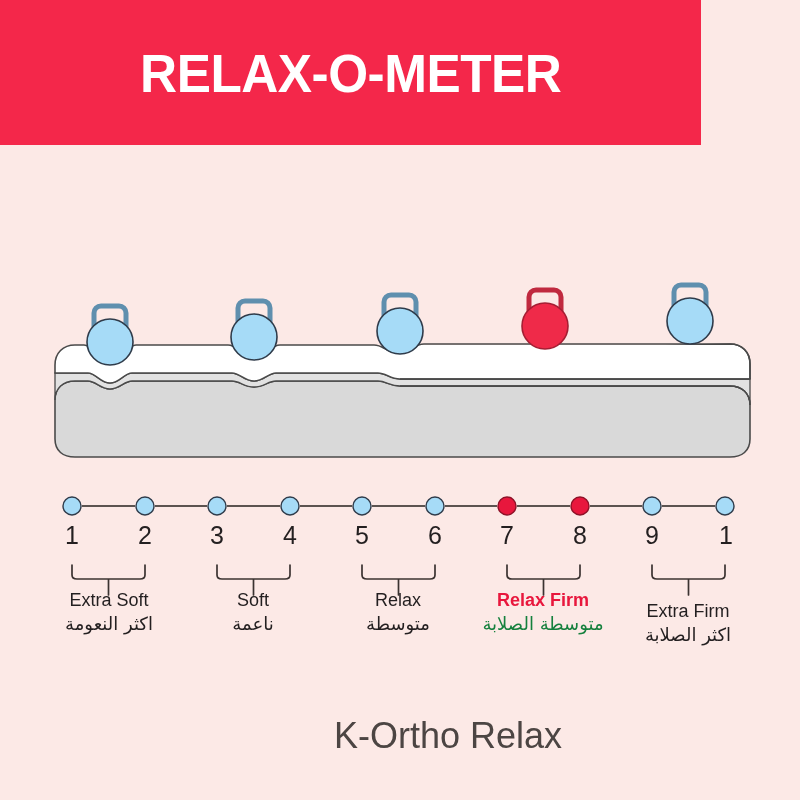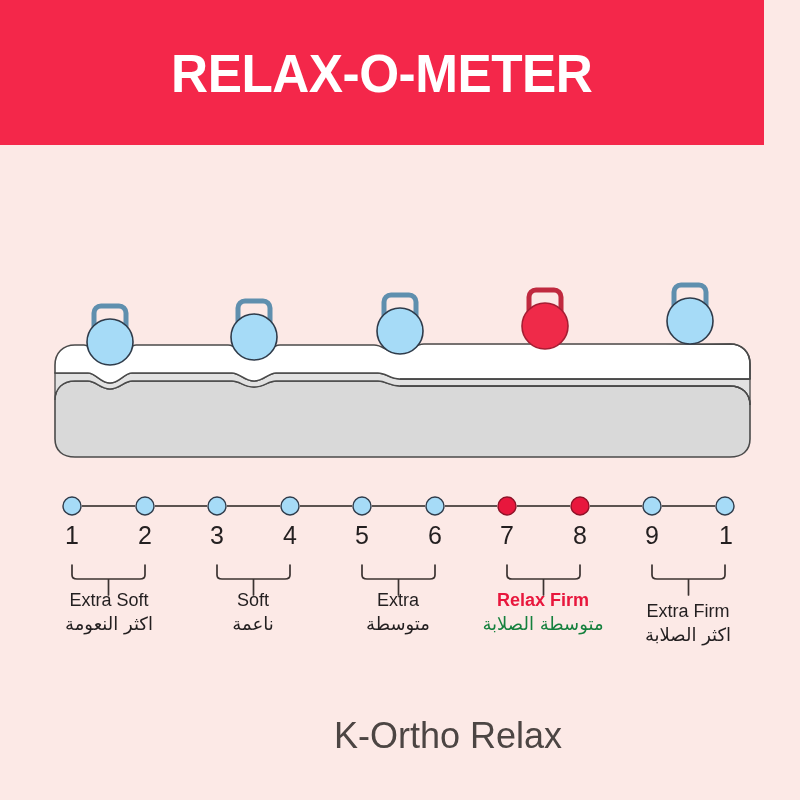--- a/index.html
+++ b/index.html
@@ -13,21 +13,21 @@
     font-family: "Liberation Sans", sans-serif;
     overflow: hidden;
     position: relative;
   }
 
   
   #header-banner {
     position: absolute;
     left: 0;
     top: 0;
-    width: 764px;
+    width: 701px;
     height: 145px;
     background: #f4274a;
     display: flex;
     align-items: center;
     justify-content: center;
   }
   #header-title {
     color: #ffffff;
     font-family: "Liberation Sans Narrow", "Liberation Sans", sans-serif;
     font-size: 54px;
@@ -283,21 +283,21 @@
       <div class="firmness-en">Extra Soft</div>
       <div class="firmness-ar">اكثر النعومة</div>
     </div>
 
     <div class="firmness-group" style="left:253px;">
       <div class="firmness-en">Soft</div>
       <div class="firmness-ar">ناعمة</div>
     </div>
 
     <div class="firmness-group" style="left:398px;">
-      <div class="firmness-en">Extra</div>
+      <div class="firmness-en">Relax</div>
       <div class="firmness-ar">متوسطة</div>
     </div>
 
     <div class="firmness-group highlight" style="left:543px;">
       <div class="firmness-en">Relax Firm</div>
       <div class="firmness-ar">متوسطة الصلابة</div>
     </div>
 
     <div class="firmness-group" style="left:688px;margin-top:11px;">
       <div class="firmness-en">Extra Firm</div>

